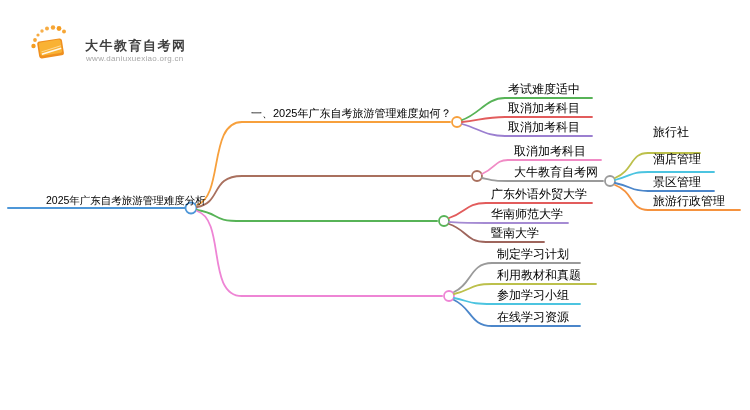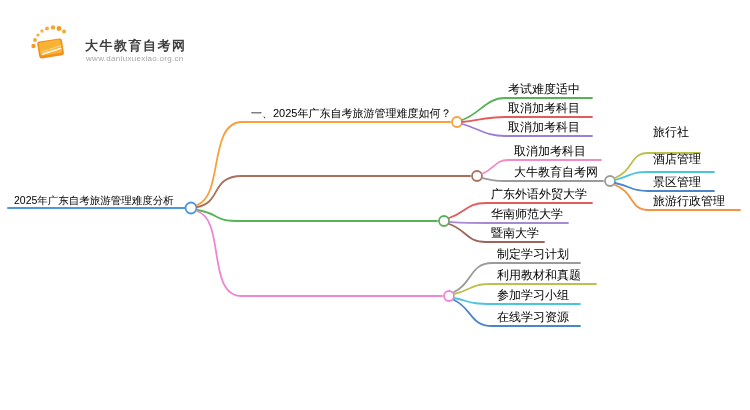--- a/index.html
+++ b/index.html
@@ -4,21 +4,21 @@
 <style>
   html,body{margin:0;padding:0;background:#fff;}
   #stage{
     position:relative;width:750px;height:410px;background:#ffffff;overflow:hidden;
     font-family:"Liberation Sans","DejaVu Sans",sans-serif;
   }
   .label{
     position:absolute;color:#000000;white-space:nowrap;line-height:15px;
     font-size:12px;cursor:default;
   }
-  .root-label{font-size:10.5px;line-height:14px;}
+  .root-label{font-size:10.5px;line-height:14px;margin-left:32px;}
   .branch-label{font-size:11px;}
   #mindmap-svg{position:absolute;left:0;top:0;}
   #logo{position:absolute;left:25px;top:20px;width:180px;height:44px;}
   #logo-name{position:absolute;left:60px;top:17px;font-size:13px;font-weight:bold;
     color:#3f3f3f;letter-spacing:1.5px;}
   #logo-url{position:absolute;left:61px;top:34px;font-size:8px;color:#a6a6a6;letter-spacing:.3px;}
   #logo-mark{position:absolute;left:0;top:0;}
 </style>
 </head>
 <body>

